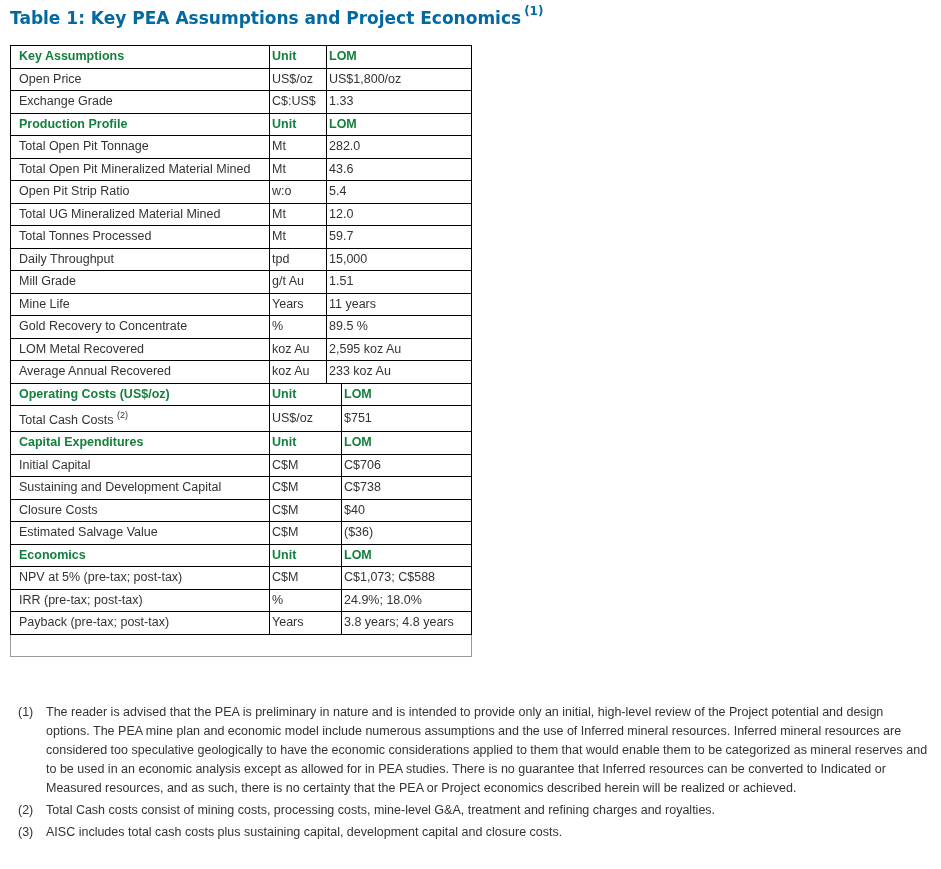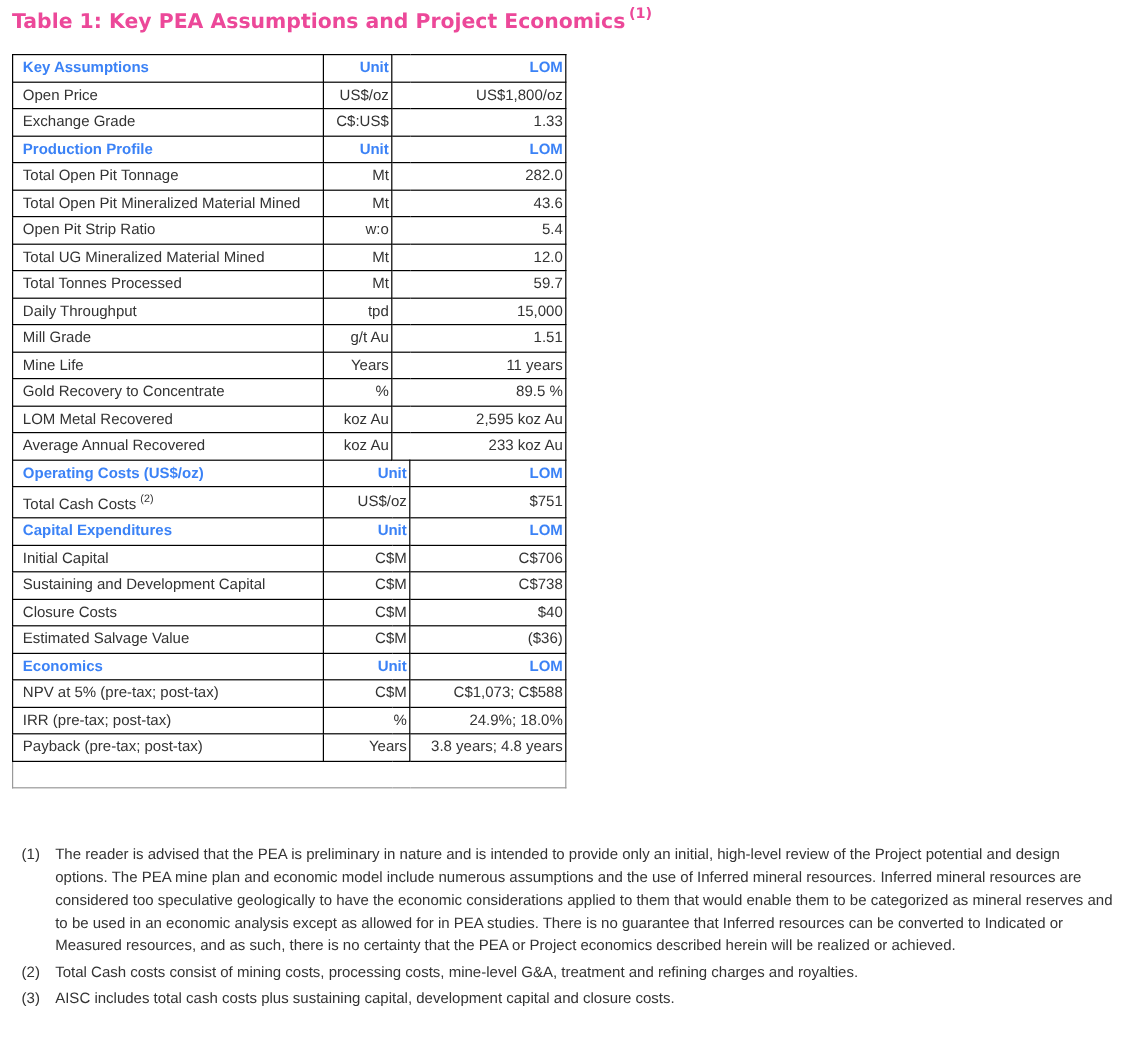--- a/index.html
+++ b/index.html
@@ -1,33 +1,33 @@
 <!DOCTYPE html>
 <html><head>
 <meta charset="utf-8">
 <style>
   html, body { margin: 0; padding: 0; background: #ffffff; }
   body { width: 941px; height: 869px; position: relative; font-family: "Liberation Sans", sans-serif; color: #222; }
   .title {
     position: absolute; left: 10px; top: 6px;
-    font-family: "DejaVu Sans", sans-serif; font-weight: bold; font-size: 17px; color: #ec4899;
+    font-family: "DejaVu Sans", sans-serif; font-weight: bold; font-size: 17px; color: #0369a1;
     letter-spacing: 0px;
   }
   .title sup { font-size: 12px; position: relative; top: -2px; margin-left: 3px; }
   table.pea {
     position: absolute; left: 10px; top: 45px;
     border-collapse: collapse; table-layout: fixed;
     font-size: 12.5px;
   }
   table.pea td {
     border: 1px solid #000; height: 21.5px; padding: 0 8px; white-space: nowrap;
     color: #333; line-height: 21px;
   }
-  table.pea td.u, table.pea td.v { text-align: right; padding: 0 2px; margin-left: 16px; }
-  table.pea tr.hdr td { font-weight: bold; color: #3b82f6; }
+  table.pea td.u, table.pea td.v { text-align: left; padding: 0 2px; margin-left: 16px; }
+  table.pea tr.hdr td { font-weight: bold; color: #15803d; }
   table.pea td sup { font-size: 9px; position: relative; top: -1px; }
   table.pea tr.blank td { border-color: #999; height: 21px; }
   .notes { position: absolute; left: 18px; top: 703px; width: 910px; font-size: 12.5px; color: #333; line-height: 19px; }
   .note { display: flex; margin-bottom: 3px; }
   .note .num { width: 28px; flex: none; }
   .note .txt { flex: 1; }
 </style>
 </head>
 <body>
 

